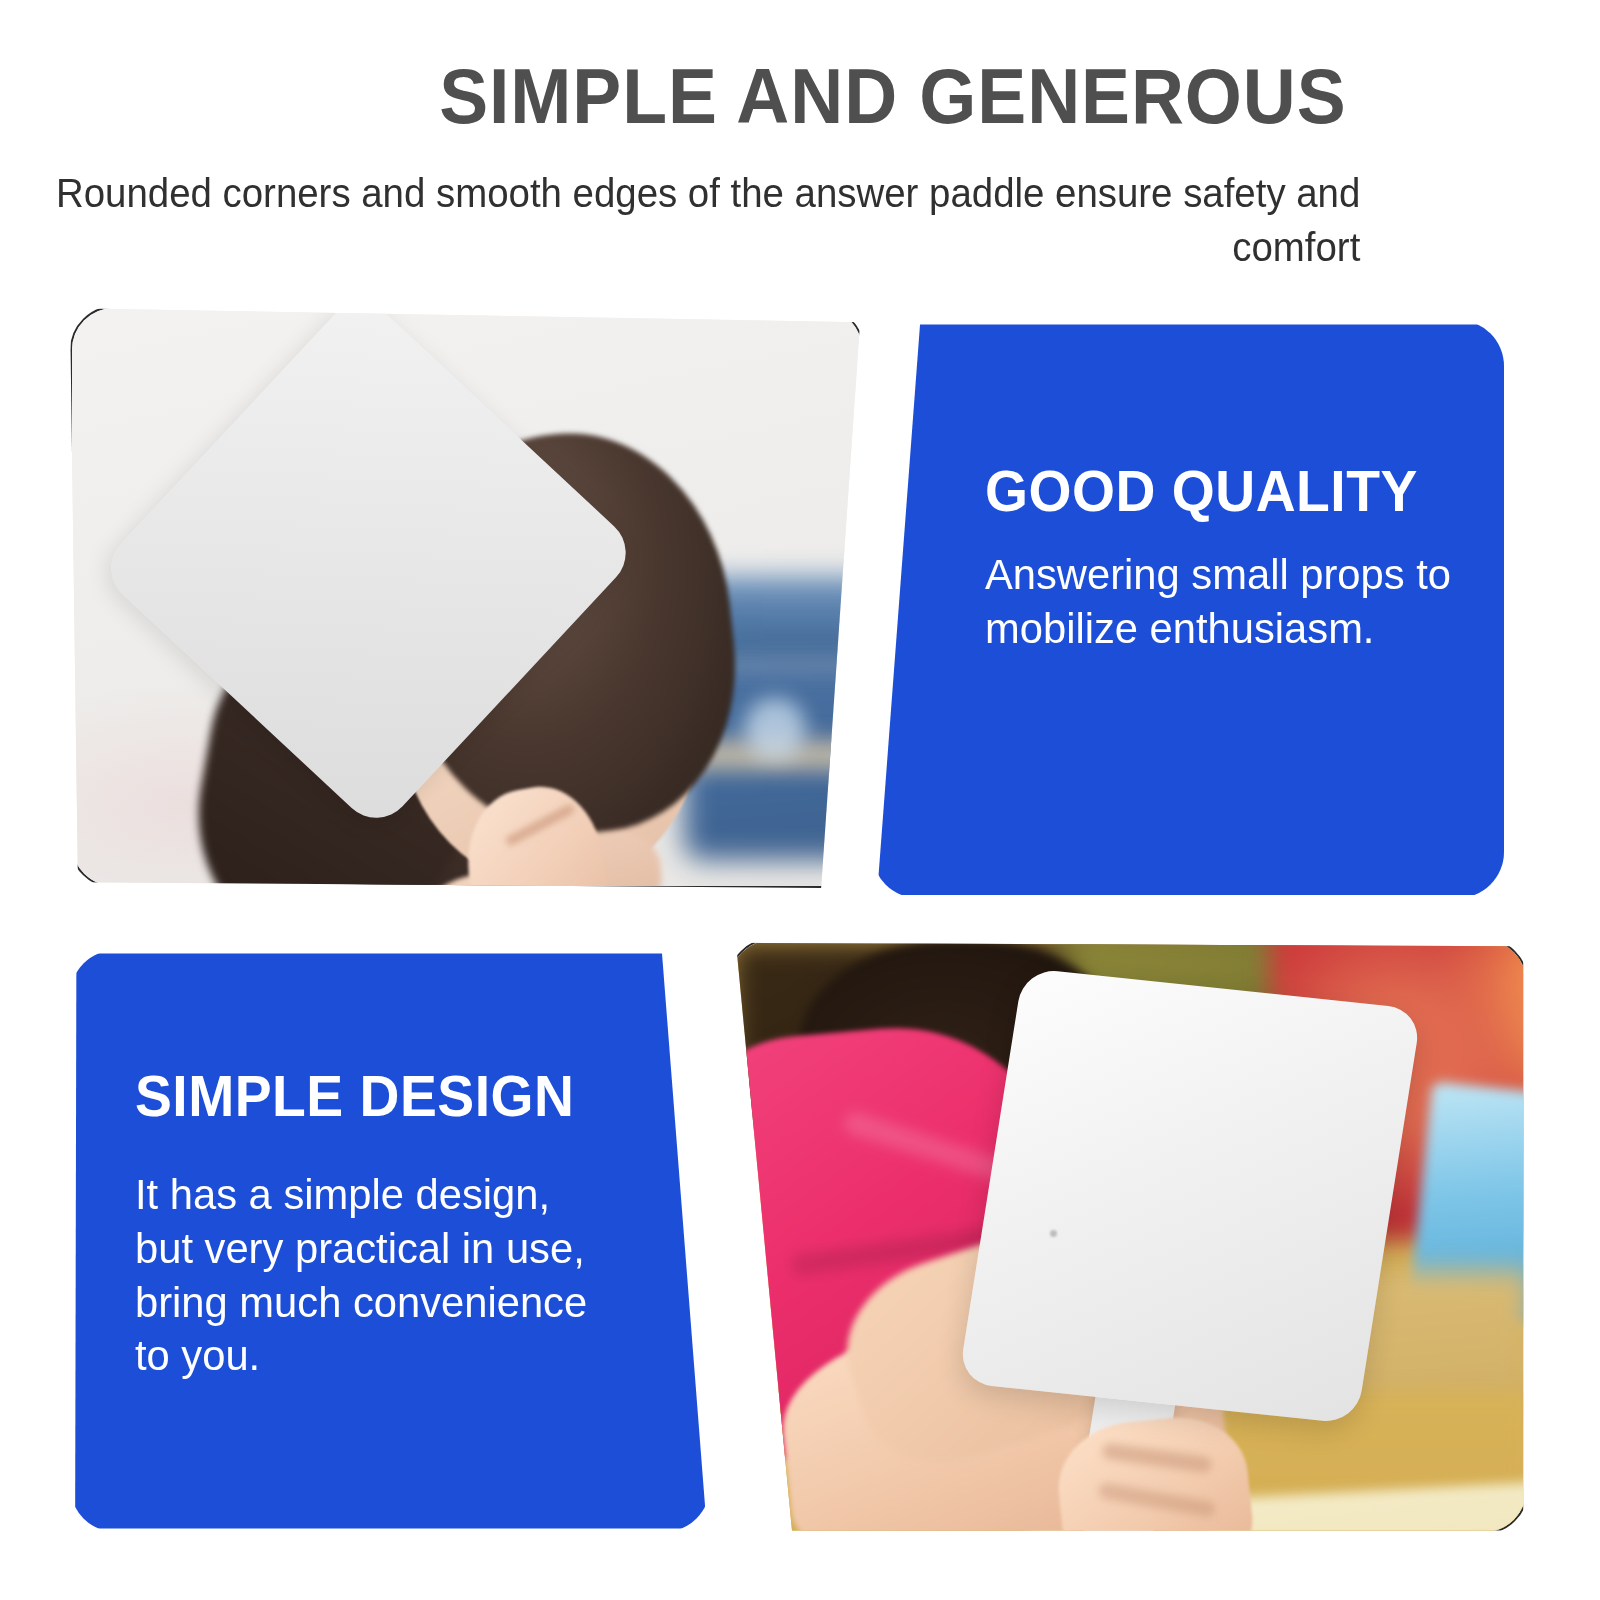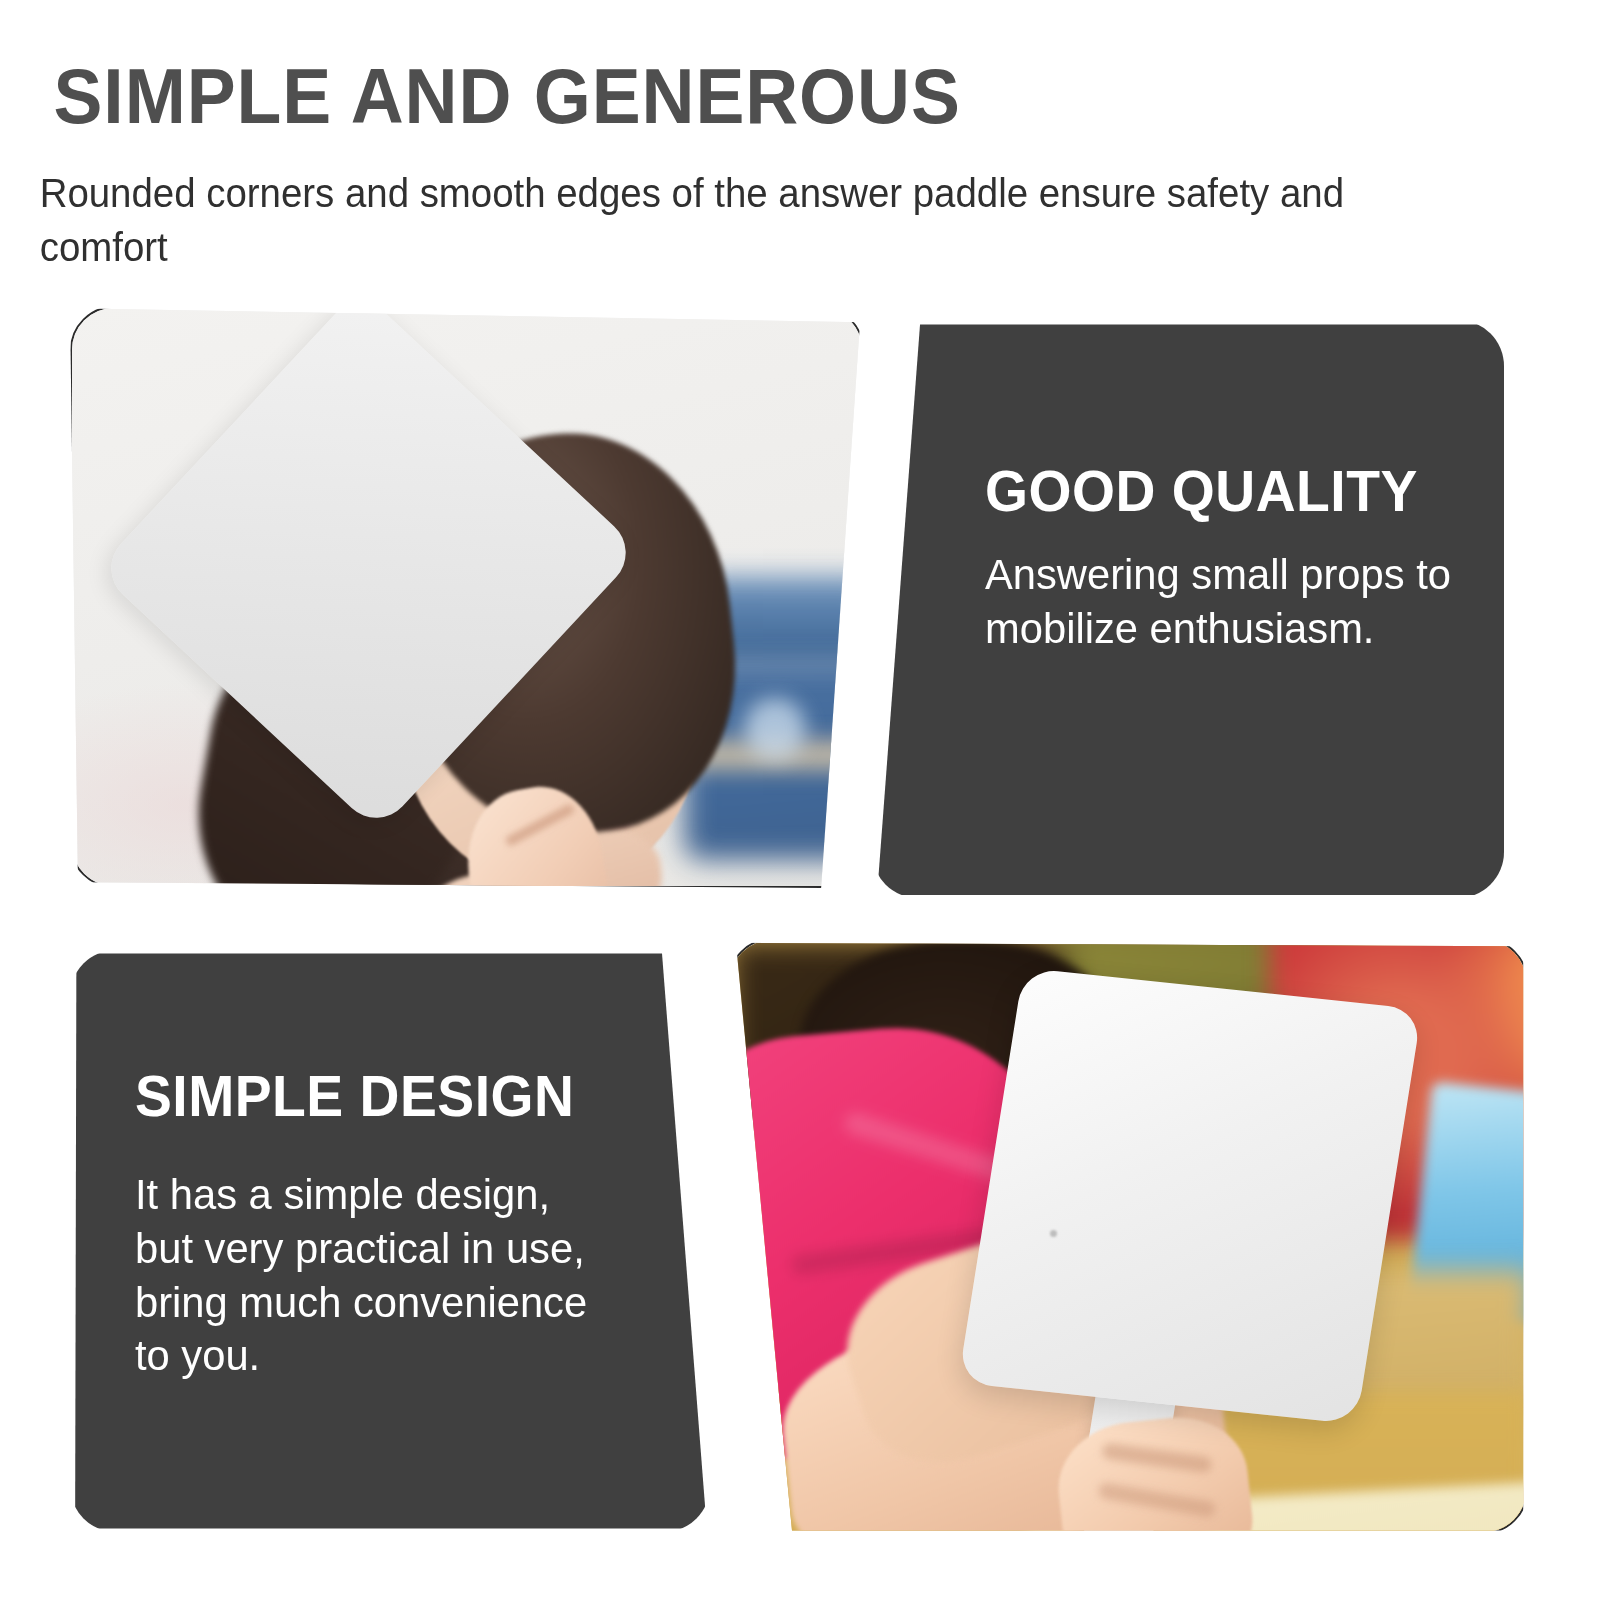--- a/index.html
+++ b/index.html
@@ -12,24 +12,24 @@
     height: 1600px;
     background: #ffffff;
     font-family: "Liberation Sans", sans-serif;
     overflow: hidden;
     position: relative;
   }
 
   
   .header {
     position: absolute;
-    left: 12px;
+    left: 4px;
     top: 0;
     width: 1384px;
-    text-align: left;
+    text-align: right;
   }
   .page-title {
     margin: 0;
     padding-top: 55px;
     font-family: "Liberation Sans Narrow", "Liberation Sans", sans-serif;
     font-size: 78px;
     font-weight: bold;
     letter-spacing: 1px;
     color: #4f4f4f;
     line-height: 1.06;
@@ -52,21 +52,21 @@
     overflow: hidden;
     box-sizing: border-box;
   }
 
   .photo-card {
     border: 2px solid #2b2b2b;
     background: #f1f1f1;
   }
 
   .text-card {
-    background: #404040;
+    background: #1d4ed8;
   }
 
   
   #card-photo-child-paddle {
     left: 70px;
     top: 306px;
     width: 794px;
     height: 582px;
     border-radius: 44px;
     clip-path: polygon(0% 0.4%, 99.5% 2.8%, 94.6% 100%, 1.0% 99.0%);

